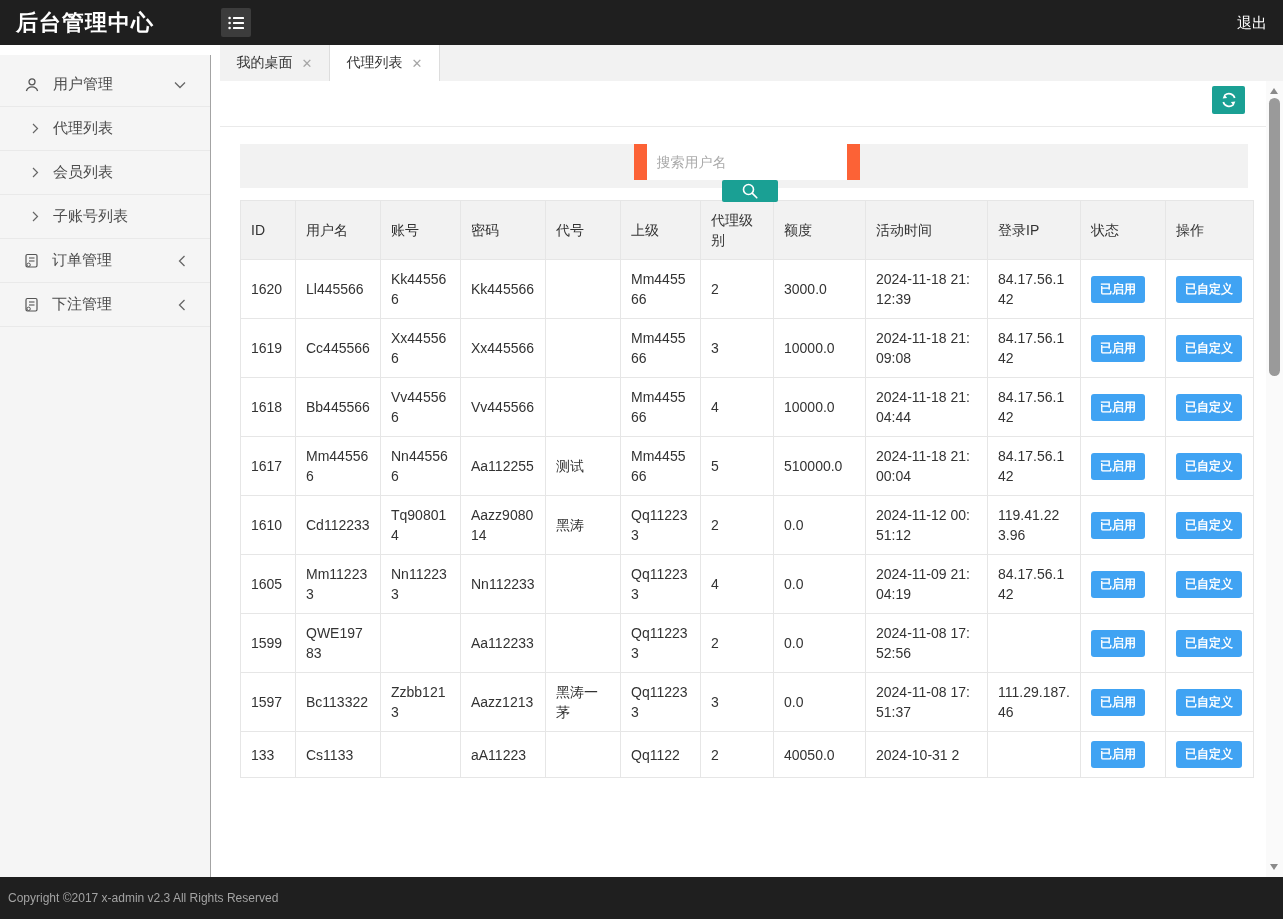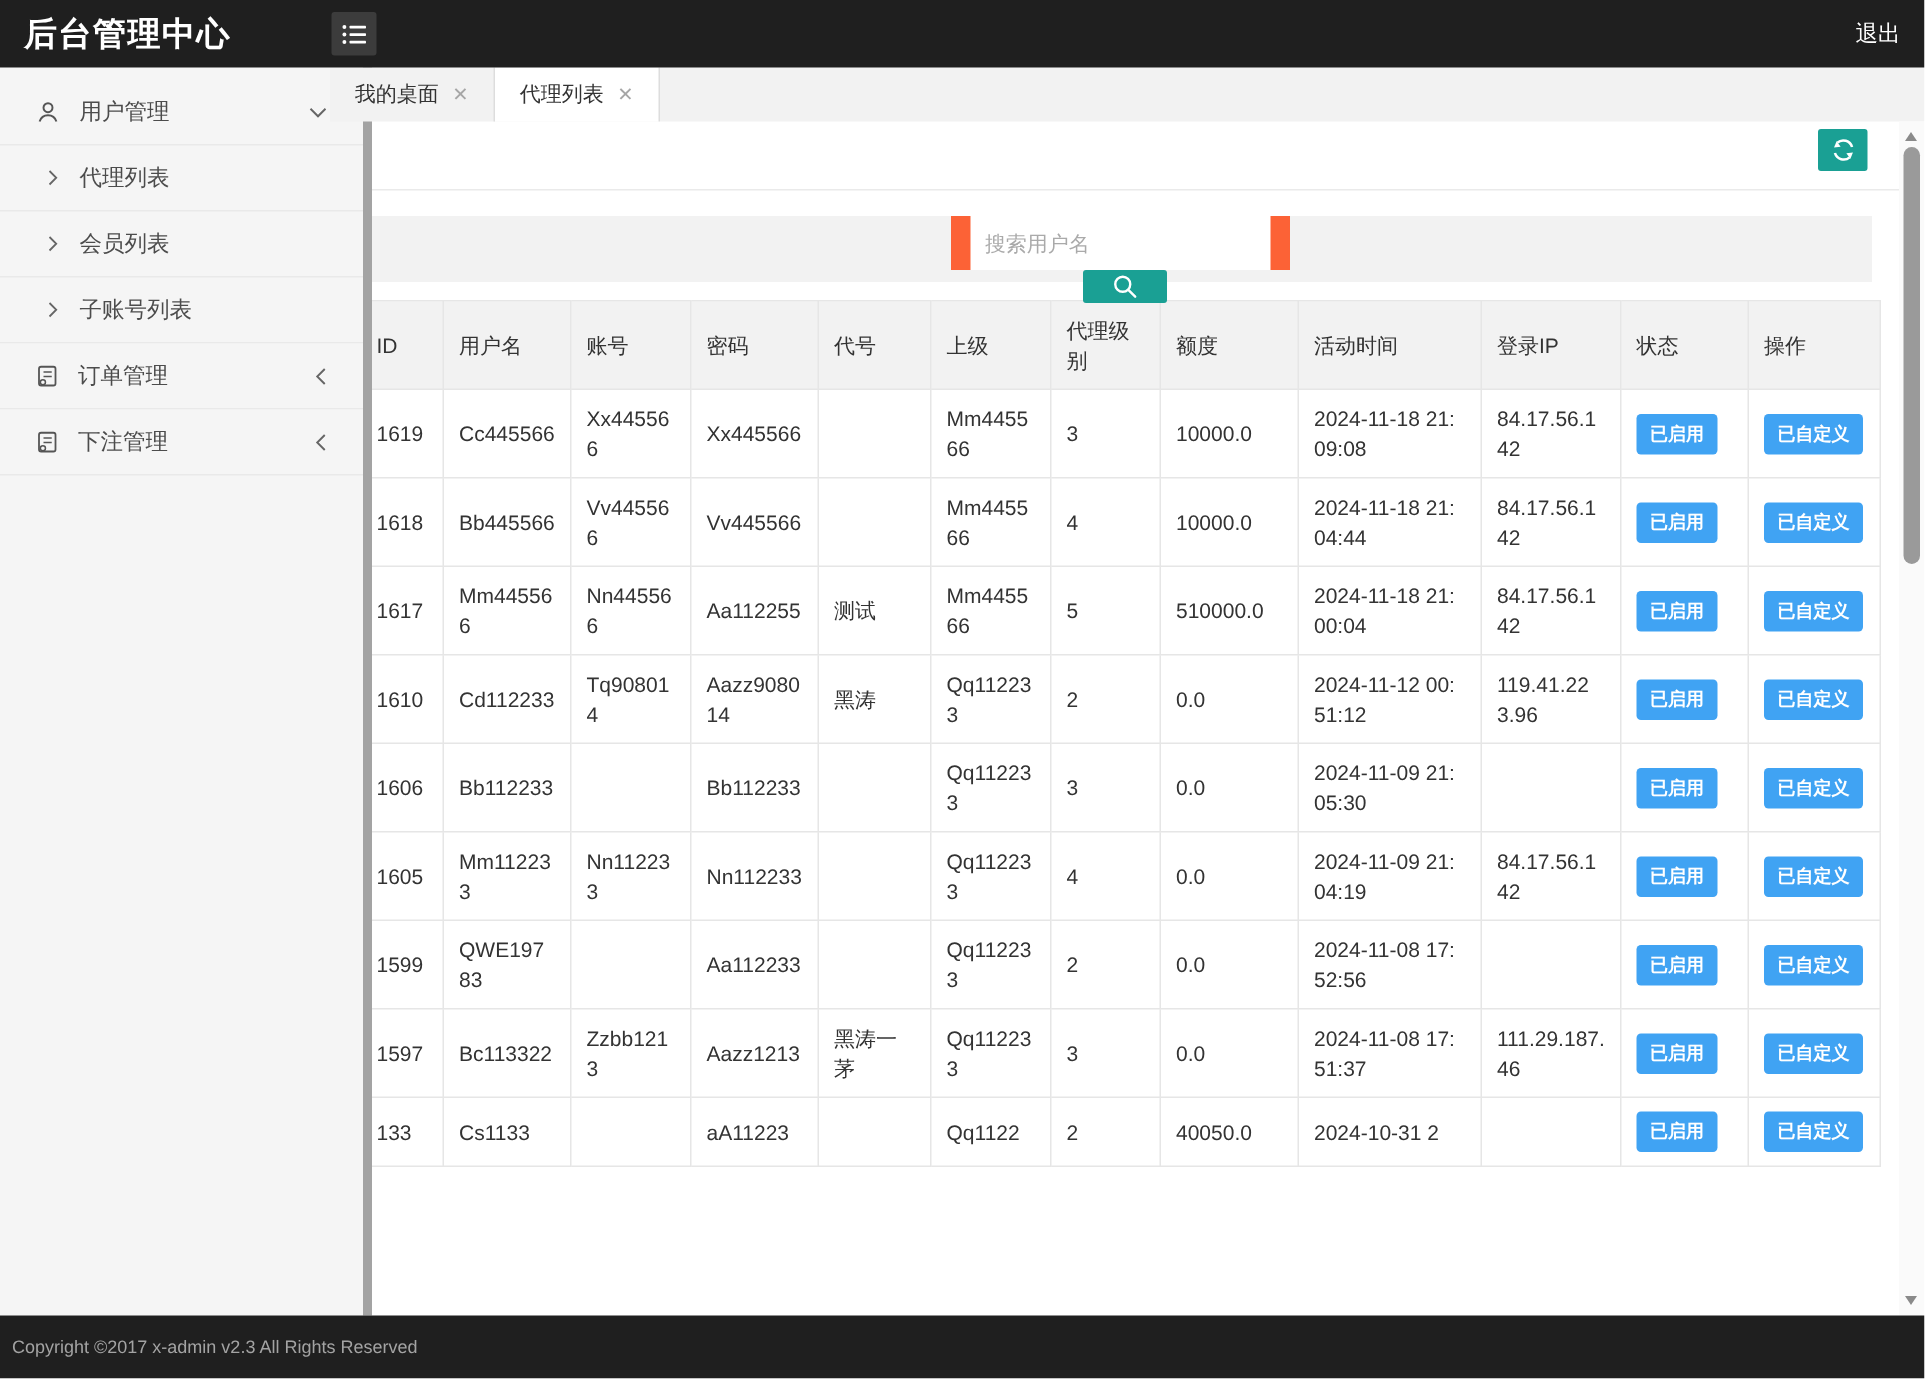--- a/index.html
+++ b/index.html
@@ -12,22 +12,22 @@
     width:1283px;height:919px;position:relative;overflow:hidden;background:#fff;
     font-family:"Liberation Sans","DejaVu Sans",sans-serif;
   }
   
   .topbar{position:absolute;left:0;top:0;width:1283px;height:45px;background:var(--topbar_bg);z-index:6;}
   .brand{position:absolute;left:16px;top:0;line-height:45px;color:#fff;font-size:22px;font-weight:bold;letter-spacing:1px;}
   .burger{position:absolute;left:221px;top:8px;width:30px;height:29px;background:#3c3c3c;border:none;border-radius:2px;
     display:flex;align-items:center;justify-content:center;cursor:pointer;padding:0;}
   .logout{position:absolute;right:16px;top:0;line-height:45px;color:#fff;font-size:15px;cursor:pointer;}
   
-  .sidebar{position:absolute;left:0;top:45px;width:248px;height:832px;background:var(--sidebar_bg);
-    border-right:6px solid #a3a3a3;padding-top:8px;z-index:2;}
+  .sidebar{position:absolute;left:0;top:55px;width:211px;height:832px;background:var(--sidebar_bg);
+    border-right:1px solid #a3a3a3;padding-top:8px;z-index:2;}
   .side-item{height:44px;display:flex;align-items:center;padding:0 24px;border-bottom:1px solid #e9e9e9;
     color:#4c4c4c;font-size:15px;cursor:pointer;background:var(--sidebar_bg);}
   .side-item .icon{margin-right:13px;display:inline-flex;align-items:center;}
   .side-item .chev{margin-left:auto;display:inline-flex;align-items:center;}
   .side-sub{height:44px;display:flex;align-items:center;padding:0 24px 0 32px;border-bottom:1px solid #e9e9e9;
     color:#4c4c4c;font-size:15px;cursor:pointer;}
   .side-sub .arrow{margin-right:14px;display:inline-flex;align-items:center;}
   
   .tabbar{position:absolute;left:220px;top:45px;width:1063px;height:36px;background:var(--strip_bg);display:flex;z-index:2;}
   .tab{min-width:110px;padding:0 14px;display:flex;align-items:center;justify-content:center;gap:9px;
@@ -224,20 +224,34 @@
             <th>代理级别</th>
             <th>额度</th>
             <th>活动时间</th>
             <th>登录IP</th>
             <th>状态</th>
             <th>操作</th>
           </tr>
         </thead>
       <tbody>
           <tr>
+            <td>1620</td>
+            <td>Ll445566</td>
+            <td>Kk445566</td>
+            <td>Kk445566</td>
+            <td></td>
+            <td>Mm445566</td>
+            <td>2</td>
+            <td>3000.0</td>
+            <td>2024-11-18 21:12:39</td>
+            <td>84.17.56.142</td>
+            <td><button class="pill">已启用</button></td>
+            <td><button class="pill">已自定义</button></td>
+          </tr>
+          <tr>
             <td>1619</td>
             <td>Cc445566</td>
             <td>Xx445566</td>
             <td>Xx445566</td>
             <td></td>
             <td>Mm445566</td>
             <td>3</td>
             <td>10000.0</td>
             <td>2024-11-18 21:09:08</td>
             <td>84.17.56.142</td>
@@ -280,34 +294,20 @@
             <td>黑涛</td>
             <td>Qq112233</td>
             <td>2</td>
             <td>0.0</td>
             <td>2024-11-12 00:51:12</td>
             <td>119.41.223.96</td>
             <td><button class="pill">已启用</button></td>
             <td><button class="pill">已自定义</button></td>
           </tr>
           <tr>
-            <td>1606</td>
-            <td>Bb112233</td>
-            <td></td>
-            <td>Bb112233</td>
-            <td></td>
-            <td>Qq112233</td>
-            <td>3</td>
-            <td>0.0</td>
-            <td>2024-11-09 21:05:30</td>
-            <td></td>
-            <td><button class="pill">已启用</button></td>
-            <td><button class="pill">已自定义</button></td>
-          </tr>
-          <tr>
             <td>1605</td>
             <td>Mm112233</td>
             <td>Nn112233</td>
             <td>Nn112233</td>
             <td></td>
             <td>Qq112233</td>
             <td>4</td>
             <td>0.0</td>
             <td>2024-11-09 21:04:19</td>
             <td>84.17.56.142</td>

